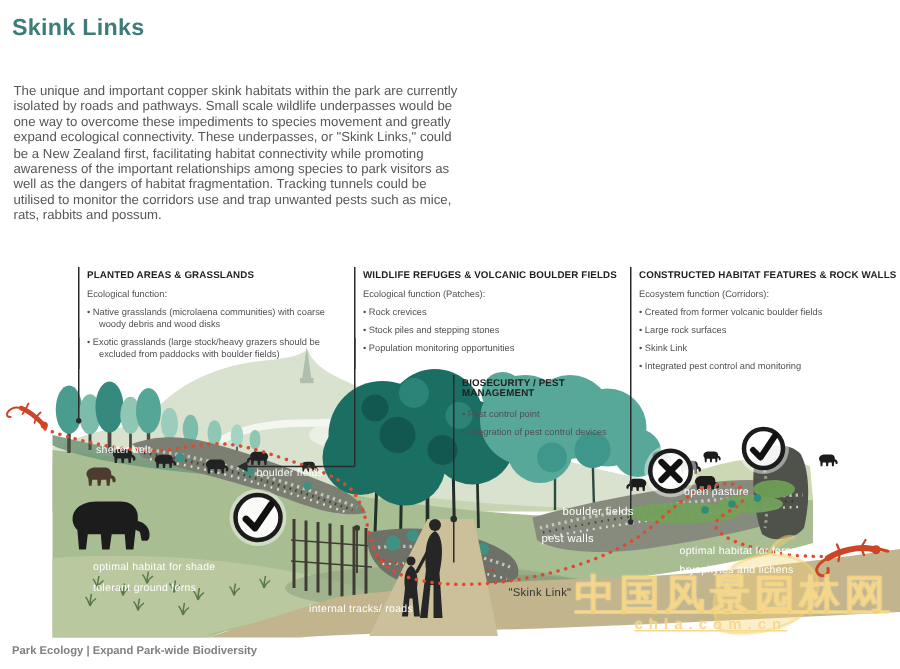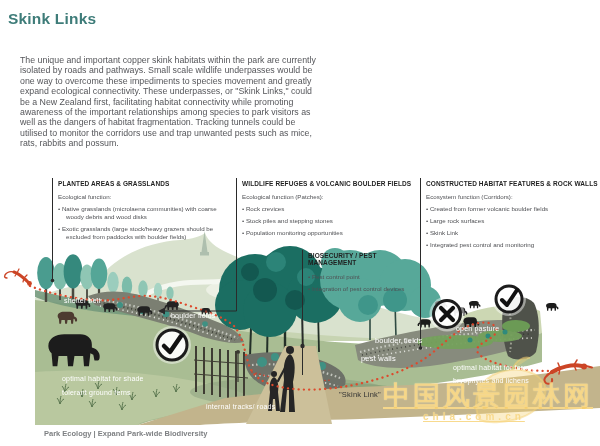--- a/index.html
+++ b/index.html
@@ -1,40 +1,40 @@
 <!DOCTYPE html>
 <html><head>
 <meta charset="utf-8">
 <style>
   html,body{margin:0;padding:0;}
   body{width:600px;height:446px;background:#ffffff;font-family:"Liberation Sans",sans-serif;position:relative;overflow:hidden;}
   .page{position:absolute;inset:0;width:600px;height:327px;background:#fff;}
 
   .title{position:absolute;left:8px;top:10px;font-size:15.5px;font-weight:bold;color:#3e7c79;letter-spacing:.2px;}
-  .intro{position:absolute;left:20px;top:55px;width:302px;font-size:8.8px;line-height:10.4px;color:#55565a;}
+  .intro{position:absolute;left:9px;top:55px;width:302px;font-size:8.8px;line-height:10.4px;color:#55565a;}
 
   .illustration{position:absolute;left:0;top:225px;z-index:1;}
 
   .annobox{position:absolute;z-index:2;border-left:1px solid #2a2a2a;padding:2px 0 0 5px;box-sizing:border-box;}
   .annobox .bt{font-size:6.5px;font-weight:bold;color:#1f1f1f;letter-spacing:.1px;margin:0 0 6px 0;}
   .annobox .sub{font-size:6.2px;color:#4f5054;margin:0 0 5px 0;}
   .annobox ul{list-style:none;margin:0;padding:0;}
   .annobox li{font-size:6.2px;color:#4f5054;line-height:1.3;margin:0 0 4px 0;padding-left:8px;text-indent:-8px;}
   .annobox li::before{content:"•  ";}
   .box-planted{left:52px;top:178px;width:178px;height:68px;}
   .box-wildlife{left:236px;top:178px;width:180px;height:68px;}
   .box-constructed{left:420px;top:178px;width:178px;height:74px;}
   .box-biosecurity{left:302px;top:250px;width:114px;height:50px;}
   .box-biosecurity .bt{margin-bottom:7px;}
 
   .maplabel{position:absolute;z-index:3;font-size:7px;font-weight:normal;color:#ffffff;letter-spacing:.2px;white-space:nowrap;}
   .maplabel.dark{color:#333333;}
   .maplabel.big{font-size:7.5px;}
 
-  .footer{position:absolute;left:8px;top:429px;font-size:7.5px;font-weight:bold;color:#7e8083;z-index:3;margin-left:36px;}
+  .footer{position:absolute;left:8px;top:429px;font-size:7.5px;font-weight:bold;color:#7e8083;z-index:3;}
 
   .watermark{position:absolute;left:383px;top:381px;z-index:4;color:rgba(243,199,92,0.60);pointer-events:none;text-decoration:underline;}
   .watermark .w1{font-size:27px;font-weight:bold;letter-spacing:3px;line-height:30px;text-shadow:0 0 1px rgba(255,246,214,.9);}
   .watermark .w2{font-size:10px;font-weight:bold;letter-spacing:4px;margin-left:40px;line-height:11px;text-shadow:0 0 1px rgba(255,246,214,.9);}
 </style>
 </head>
 <body>
 
 <div class="page">
 

